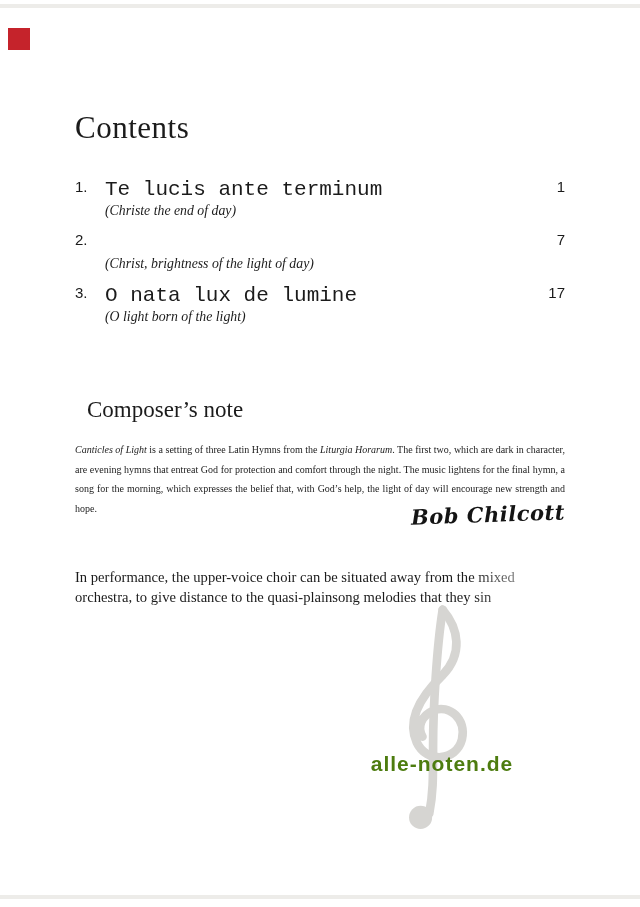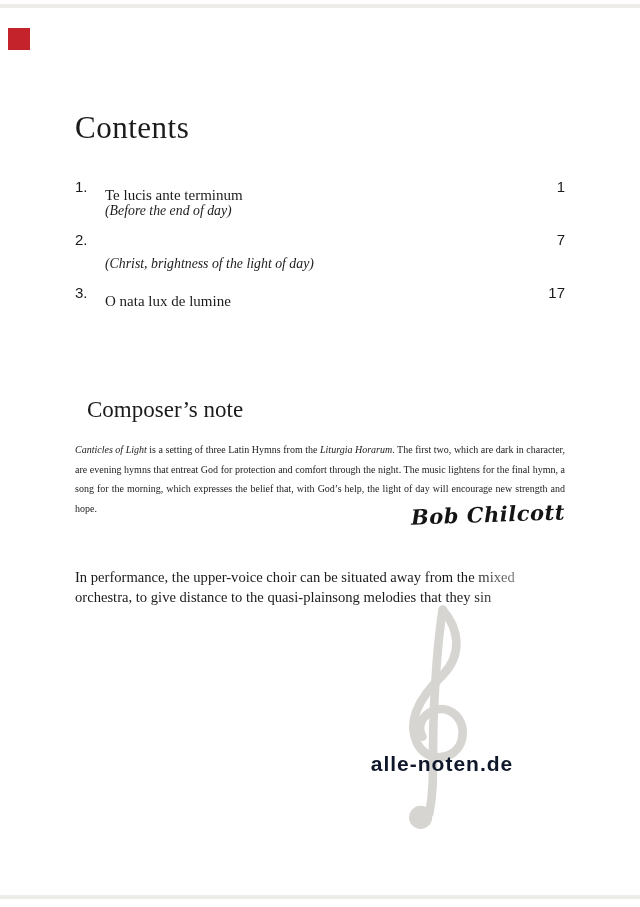--- a/index.html
+++ b/index.html
@@ -18,21 +18,21 @@
   }
 
   .toc-item{position:absolute;left:75px;width:490px;}
   .toc-row{position:relative;height:22px;}
   .toc-num{
     position:absolute;left:0;top:0;
     font-family:"Liberation Sans", sans-serif;font-size:15px;
   }
   .toc-title{
     position:absolute;left:30px;top:0;
-    font-family:Liberation Serif, serif;font-size:15px;margin-top:9px;
+    font-family:Liberation Mono, monospace;font-size:21px;
   }
   .toc-page{
     position:absolute;right:0;top:0;text-align:right;
     font-family:"Liberation Sans", sans-serif;font-size:15px;
   }
   .toc-sub{
     margin-left:30px;font-style:italic;font-size:13.8px;line-height:22px;
   }
 
   .note-heading{
@@ -57,57 +57,58 @@
     position:absolute;left:395px;top:-6px;width:245px;height:56px;
     background:linear-gradient(90deg, rgba(255,255,255,0) 0%, #ffffff 45%);
     pointer-events:none;
   }
 
   .watermark{position:absolute;left:345px;top:602px;width:190px;height:260px;}
   .watermark svg{position:absolute;left:30px;top:0;}
   .wm-text{
     position:absolute;left:-8px;top:150px;width:210px;text-align:center;
     font-family:"Liberation Sans", sans-serif;font-weight:700;
-    font-size:21px;letter-spacing:1px;color:#0f172a;
+    font-size:21px;letter-spacing:1px;color:#4d7c0f;
   }
 </style>
 </head>
 <body>
 
 <div class="page">
 
   <div class="scan-edge top"></div>
   <div class="scan-edge bottom"></div>
   <div class="red-mark"></div>
 
   <h1 class="contents-title">Contents</h1>
 
   <div class="toc-item" style="top:178px">
     <div class="toc-row">
       <span class="toc-num">1.</span>
       <span class="toc-title">Te lucis ante terminum</span>
       <span class="toc-page">1</span>
     </div>
-    <div class="toc-sub">(Before the end of day)</div>
+    <div class="toc-sub">(Christe the end of day)</div>
   </div>
 
   <div class="toc-item" style="top:231px">
     <div class="toc-row">
       <span class="toc-num">2.</span>
       <span class="toc-page">7</span>
     </div>
     <div class="toc-sub">(Christ, brightness of the light of day)</div>
   </div>
 
   <div class="toc-item" style="top:284px">
     <div class="toc-row">
       <span class="toc-num">3.</span>
       <span class="toc-title">O nata lux de lumine</span>
       <span class="toc-page">17</span>
     </div>
+    <div class="toc-sub">(O light born of the light)</div>
   </div>
 
   <h2 class="note-heading">Composer’s note</h2>
 
   <p class="note-body"><span class="it">Canticles of Light</span><span> is a setting of three Latin Hymns from the </span><span class="it">Liturgia Horarum</span><span>. The first two, which are dark in character, are evening hymns that entreat God for protection and comfort through the night. The music lightens for the final hymn, a song for the morning, which expresses the belief that, with God’s help, the light of day will encourage new strength and hope.</span></p>
 
   <div class="signature">Bob Chilcott</div>
 
   <div class="watermark">
     <svg width="120" height="250" viewBox="0 0 110 260">

